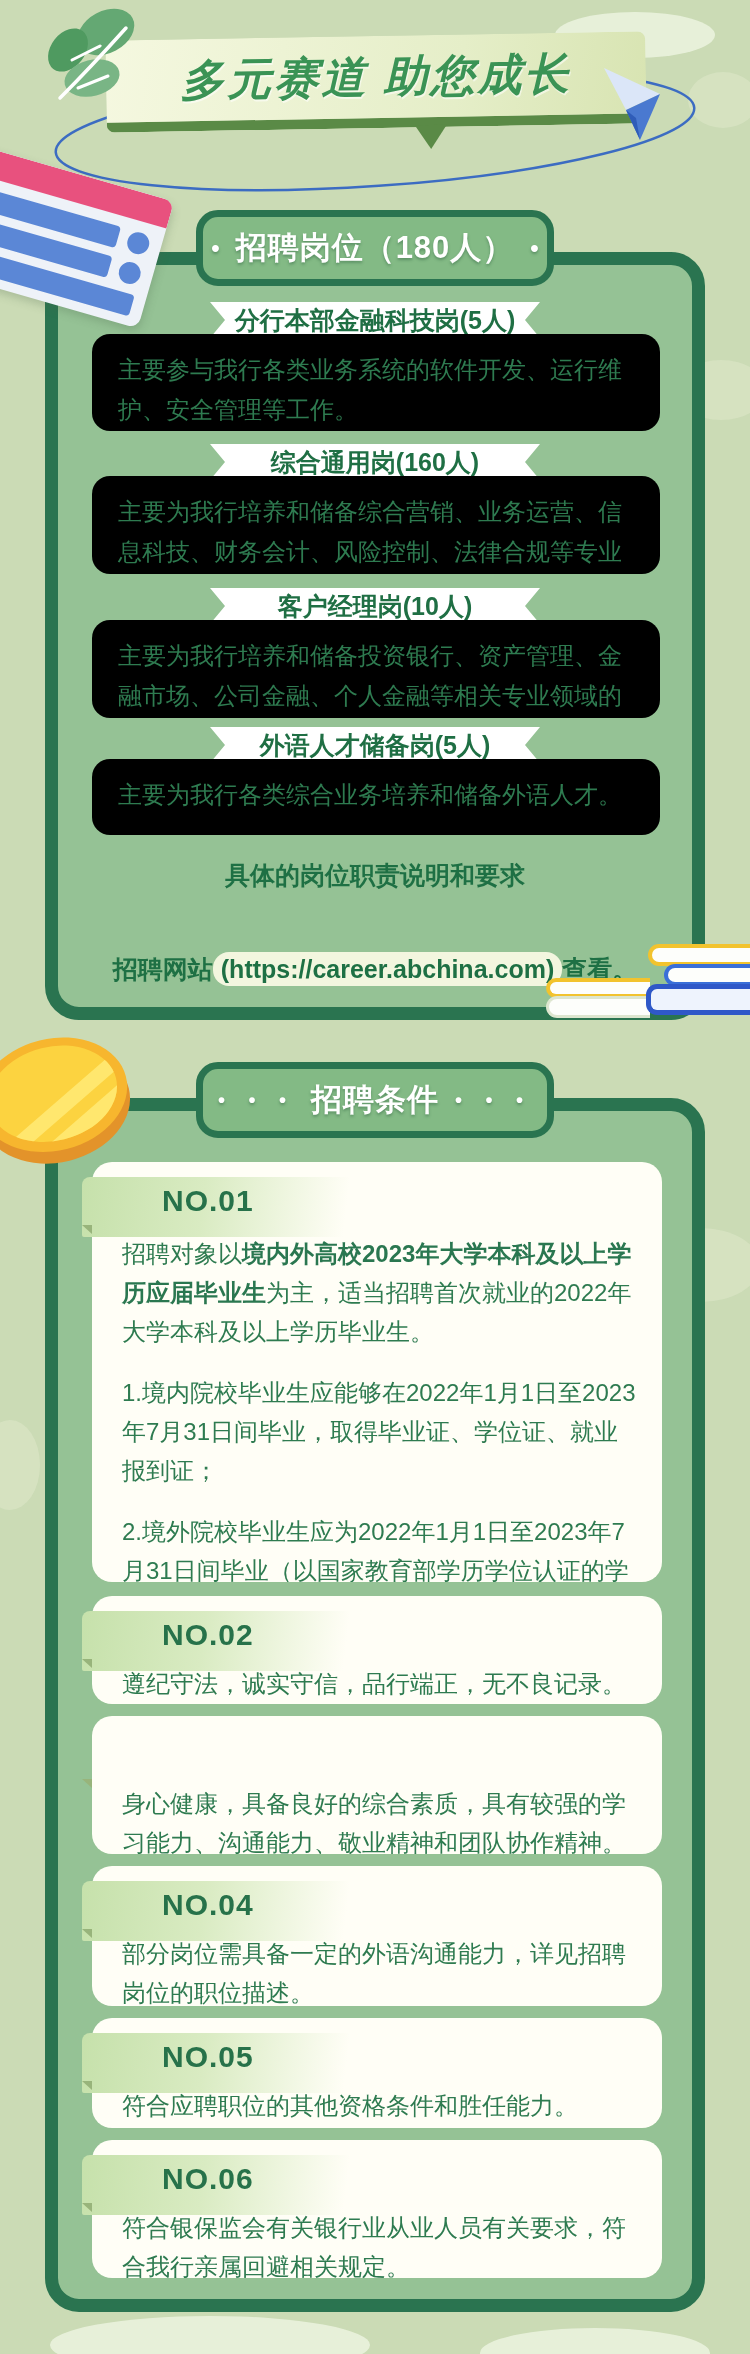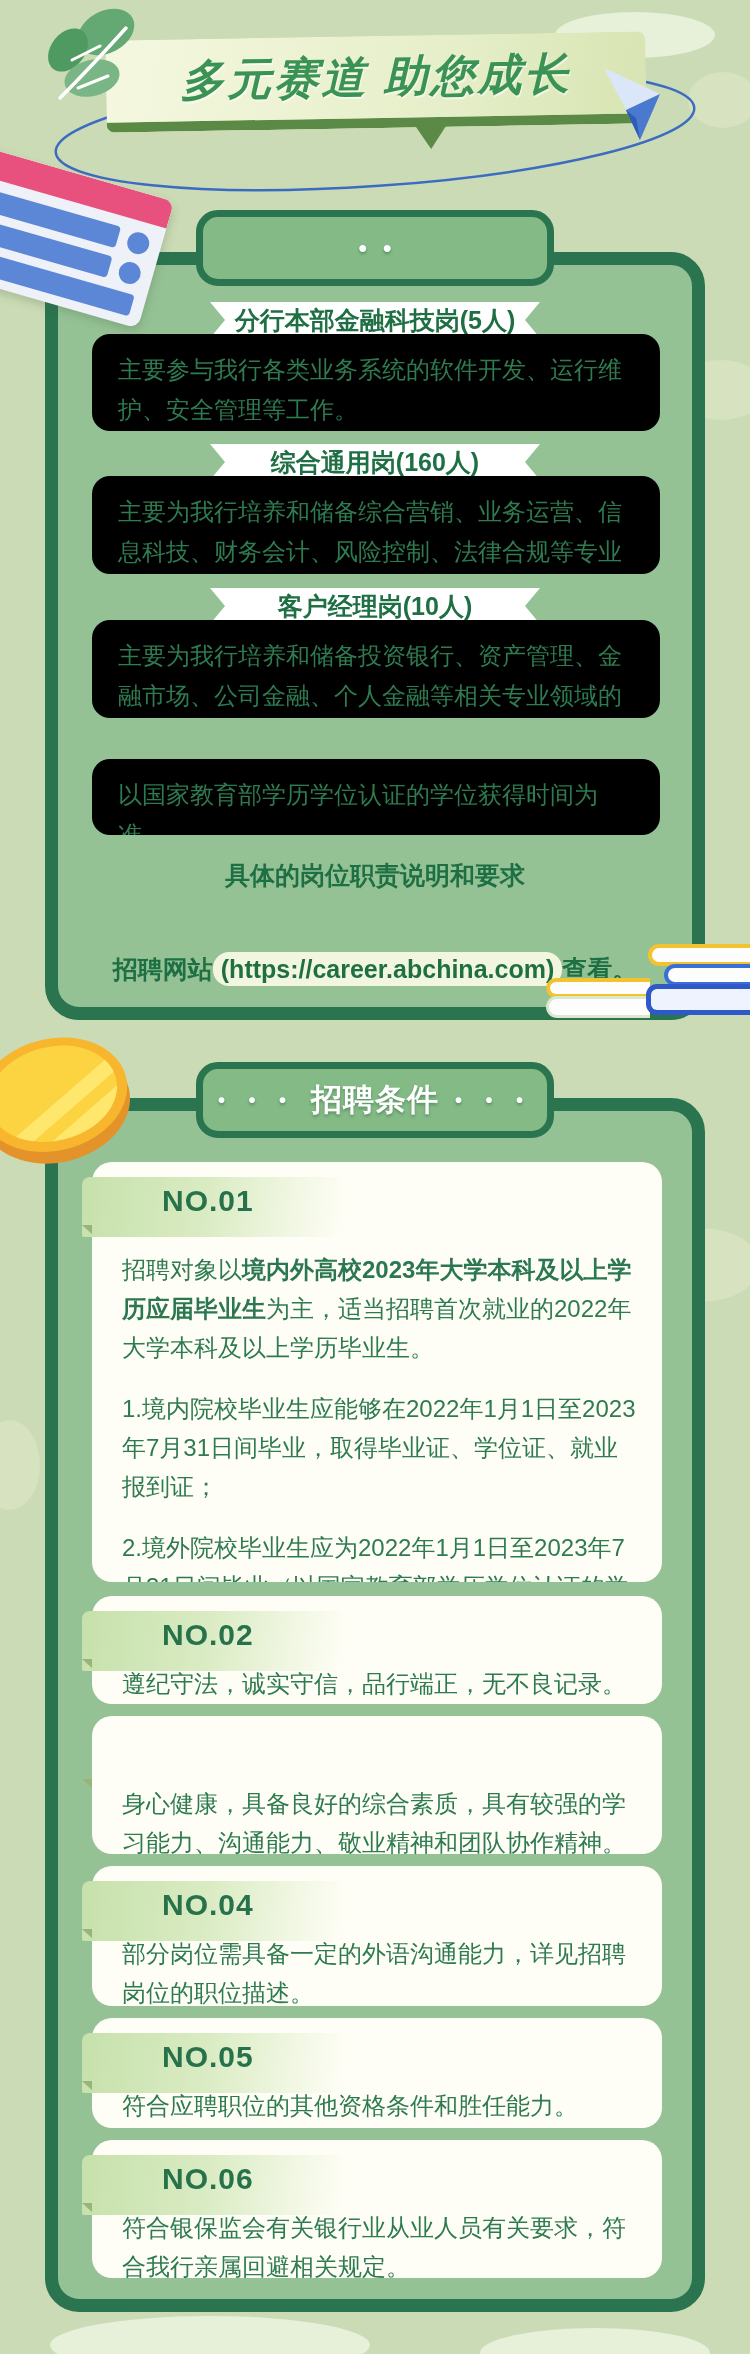--- a/index.html
+++ b/index.html
@@ -112,21 +112,21 @@
   }
   .ntab span {
     display: block; padding-left: 80px; line-height: 48px;
     font-size: 30px; font-weight: bold; color: #27724a; letter-spacing: 1px;
   }
   .nfold {
     position: absolute; left: -10px; top: 63px; width: 0; height: 0;
     border-top: 9px solid #98b47b; border-left: 10px solid transparent;
   }
   .nclip { position: absolute; inset: 0; border-radius: 20px; overflow: hidden; }
-  .nbody { position: absolute; left: 30px; right: 22px; top: 88px; font-size: 24px; line-height: 39px; color: #2e7b50; font-weight: 500; }
+  .nbody { position: absolute; left: 30px; right: 22px; top: 72px; font-size: 24px; line-height: 39px; color: #2e7b50; font-weight: 500; }
   .nbody-short { top: 68px; }
   .nbody p + p { margin-top: 22px; }
   .nbody strong { font-weight: bold; color: #2a7750; }
 </style>
 </head>
 <body>
 
 <div class="page">
 
   <div class="cloud c-light" style="left:555px; top:12px; width:160px; height:46px;"></div>
@@ -179,20 +179,21 @@
       <div class="nb-row">
           <div class="nb-bar" style="flex:1 1 100%;"></div>
         </div>
     </div>
   </div>
 
   <div class="panel panel1"></div>
 
   <div class="badge badge1">
     <span class="bdot">•</span>
+    <span class="blabel">招聘岗位（180人）</span>
     <span class="bdot">•</span>
   </div>
 
   <div class="ribbon r1">
       <span>分行本部金融科技岗(5人)</span>
     </div>
   <div class="jcard j1">
       <div class="jtext">主要参与我行各类业务系统的软件开发、运行维护、安全管理等工作。</div>
     </div>
 
@@ -203,22 +204,25 @@
       <div class="jtext">主要为我行培养和储备综合营销、业务运营、信息科技、财务会计、风险控制、法律合规等专业型和管理型人才。</div>
     </div>
 
   <div class="ribbon r3">
       <span>客户经理岗(10人)</span>
     </div>
   <div class="jcard j3">
       <div class="jtext">主要为我行培养和储备投资银行、资产管理、金融市场、公司金融、个人金融等相关专业领域的营销管理人才。</div>
     </div>
 
+  <div class="ribbon r4">
+      <span>外语人才储备岗(5人)</span>
+    </div>
   <div class="jcard j4">
-      <div class="jtext">以国家教育部学历学位认证的学位获得时间为准。</div>
+      <div class="jtext">主要为我行各类综合业务培养和储备外语人才。</div>
     </div>
 
   <div class="note n1">具体的岗位职责说明和要求</div>
   <div class="note n3">
     <span>招聘网站</span><span class="urlhl">(https://career.abchina.com)</span><span>查看。</span>
   </div>
 
   <div class="books">
     <div class="bk bk4"></div>
     <div class="bk bk5"></div>

